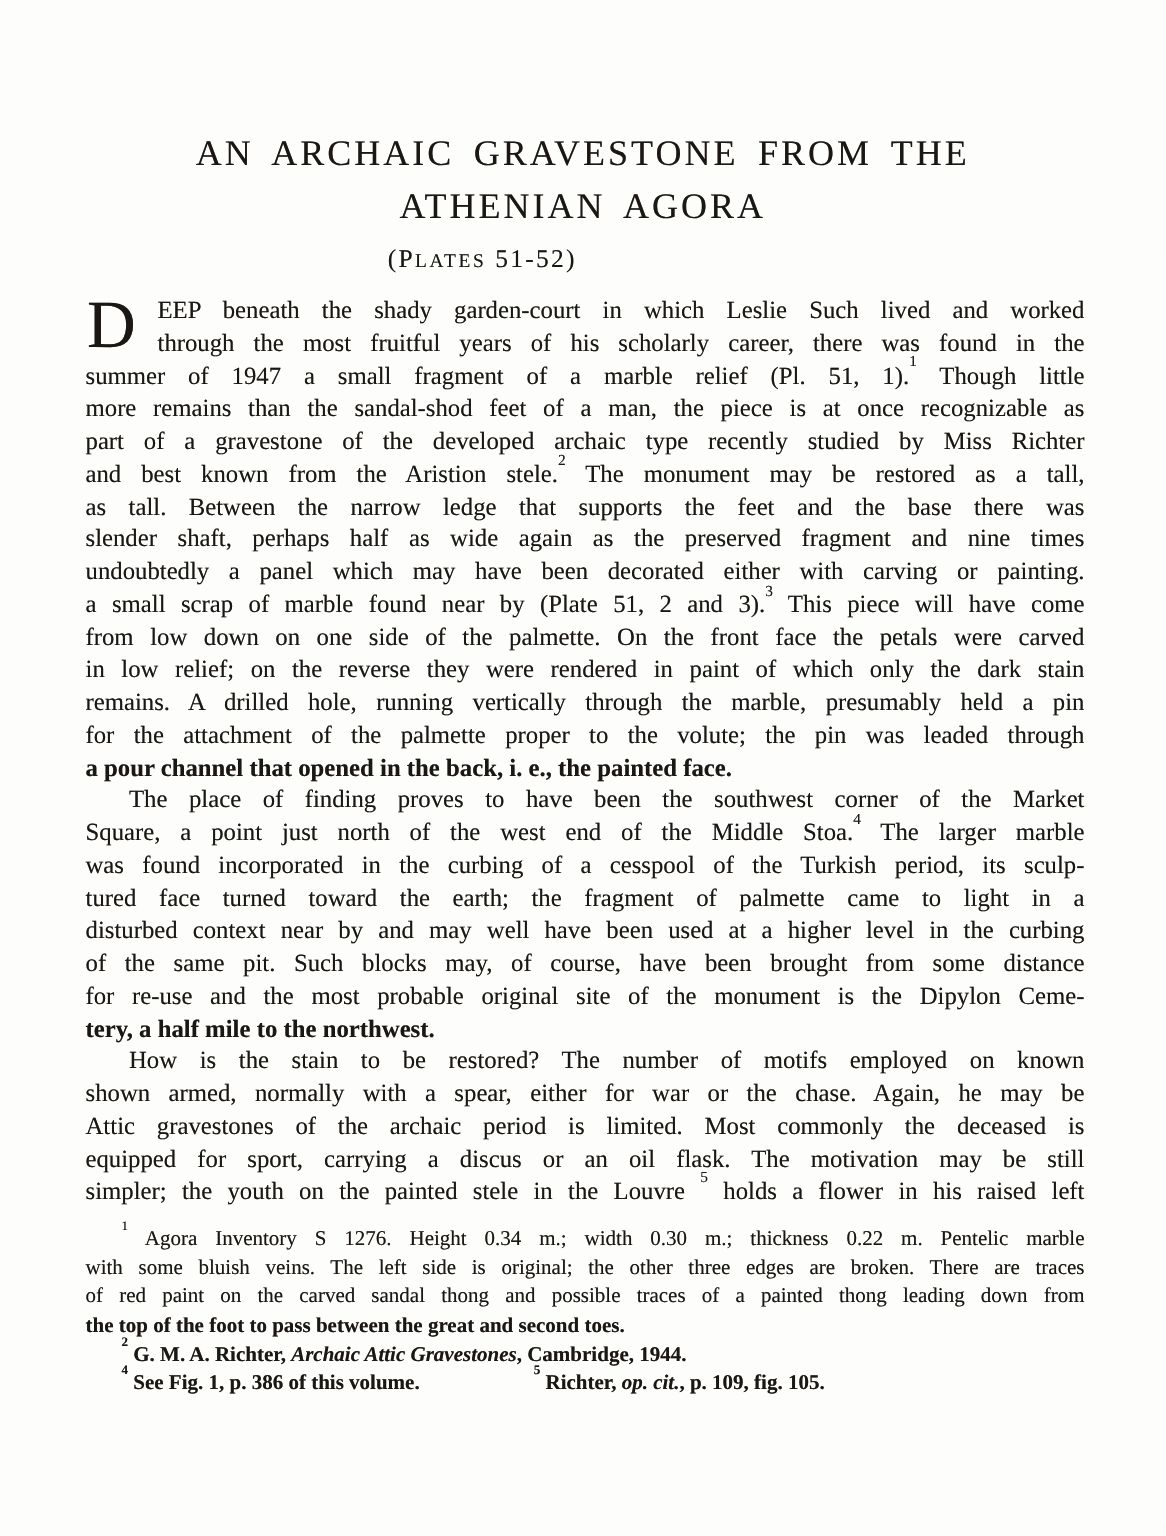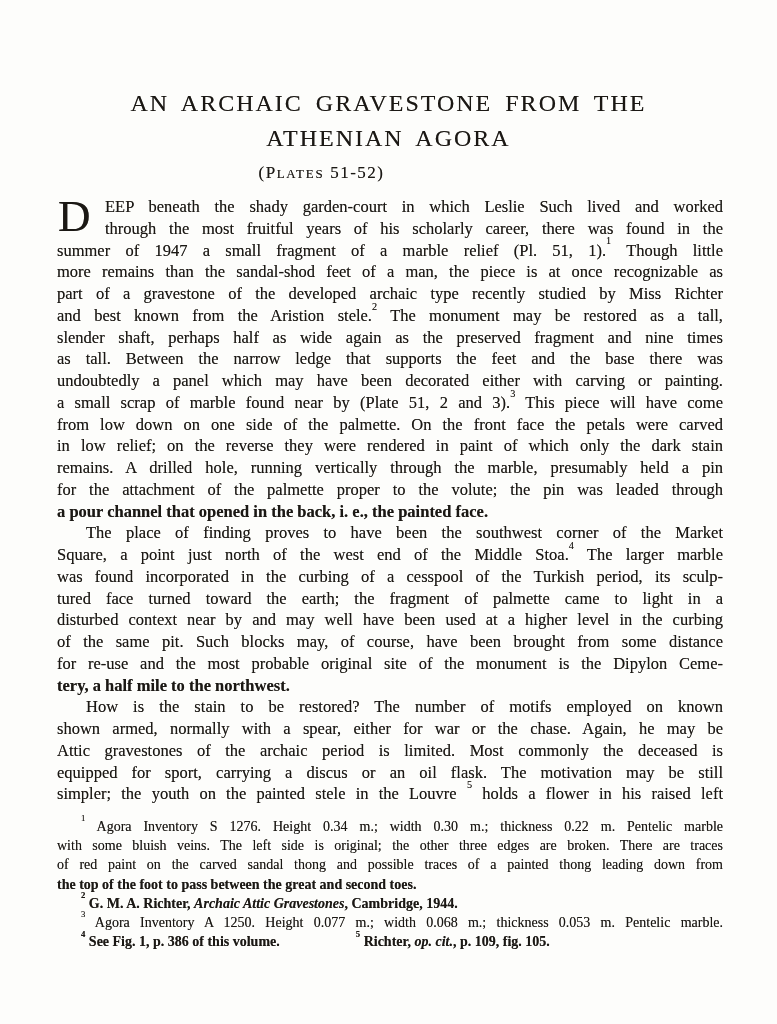--- a/index.html
+++ b/index.html
@@ -66,22 +66,22 @@
   <div class="page-body">
     <div class="para">
       <span class="dropcap">D</span>
       <div>
           <div class="ln dc">EEP beneath the shady garden-court in which Leslie Such lived and worked</div>
           <div class="ln dc">through the most fruitful years of his scholarly career, there was found in the</div>
           <div class="ln">summer of 1947 a small fragment of a marble relief (Pl. 51, 1).<sup>1</sup> Though little</div>
           <div class="ln">more remains than the sandal-shod feet of a man, the piece is at once recognizable as</div>
           <div class="ln">part of a gravestone of the developed archaic type recently studied by Miss Richter</div>
           <div class="ln">and best known from the Aristion stele.<sup>2</sup> The monument may be restored as a tall,</div>
+          <div class="ln">as tall. Between the narrow ledge that supports the feet and the base there was</div>
           <div class="ln">slender shaft, perhaps half as wide again as the preserved fragment and nine times</div>
-          <div class="ln">as tall. Between the narrow ledge that supports the feet and the base there was</div>
           <div class="ln">undoubtedly a panel which may have been decorated either with carving or painting.</div>
           <div class="ln">a small scrap of marble found near by (Plate 51, 2 and 3).<sup>3</sup> This piece will have come</div>
           <div class="ln">from low down on one side of the palmette. On the front face the petals were carved</div>
           <div class="ln">in low relief; on the reverse they were rendered in paint of which only the dark stain</div>
           <div class="ln">remains. A drilled hole, running vertically through the marble, presumably held a pin</div>
           <div class="ln">for the attachment of the palmette proper to the volute; the pin was leaded through</div>
           <div class="ln last">a pour channel that opened in the back, i. e., the painted face.</div>
         </div>
     </div>
     <div class="para">
@@ -107,18 +107,17 @@
     </div>
   </div>
 
   <div class="footnotes">
     <div>
         <div class="ln ind"><sup>1</sup> Agora Inventory S 1276. Height 0.34 m.; width 0.30 m.; thickness 0.22 m. Pentelic marble</div>
         <div class="ln">with some bluish veins. The left side is original; the other three edges are broken. There are traces</div>
         <div class="ln">of red paint on the carved sandal thong and possible traces of a painted thong leading down from</div>
         <div class="ln last">the top of the foot to pass between the great and second toes.</div>
         <div class="ln ind last"><sup>2</sup> G. M. A. Richter, <i>Archaic Attic Gravestones</i>, Cambridge, 1944.</div>
-        <div class="ln ind"><sup>3</sup> Agora Inventory A 1250. Height 0.077 m.; width 0.068 m.; thickness 0.053 m. Pentelic marble.</div>
         <div class="ln ind last"><sup>4</sup> See Fig. 1, p. 386 of this volume.<span class="gap" style="width: 76px;"></span><sup>5</sup> Richter, <i>op. cit.</i>, p. 109, fig. 105.</div>
       </div>
   </div>
 
 </div>
 
 </body></html>

